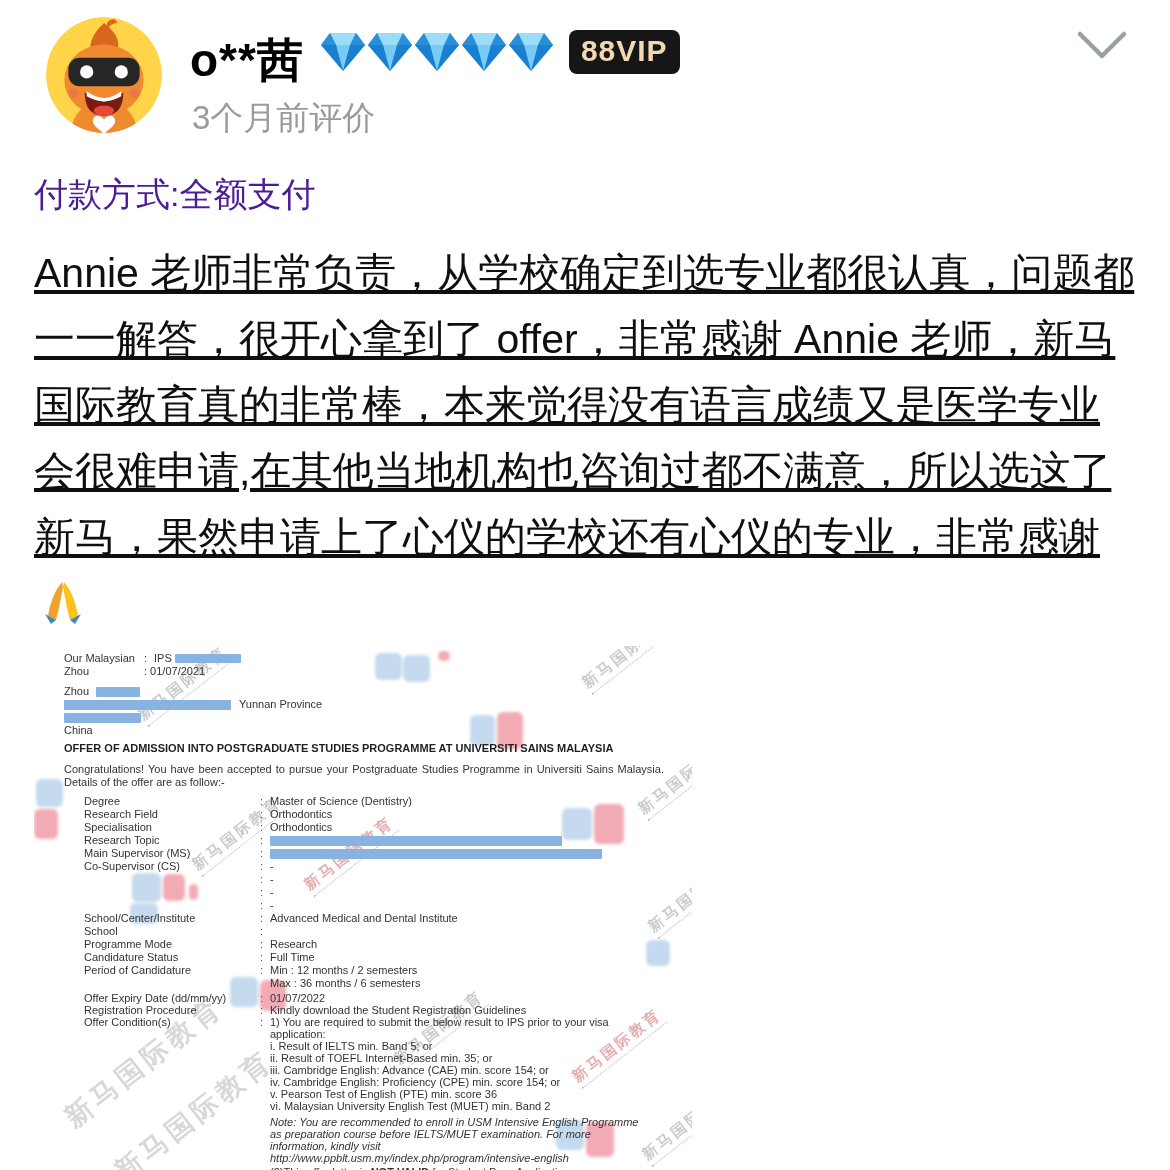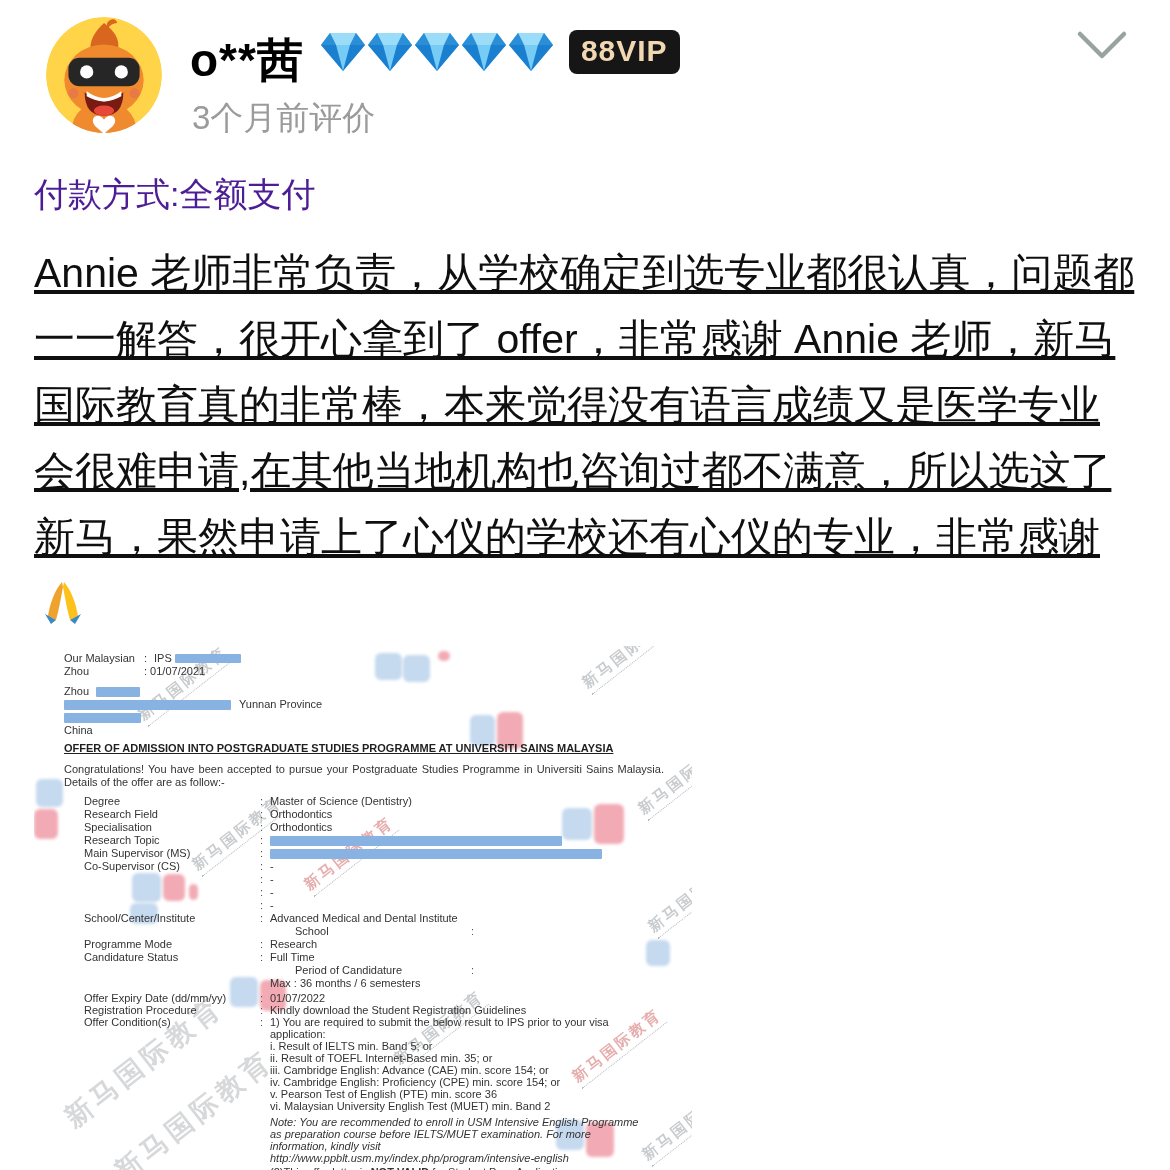--- a/index.html
+++ b/index.html
@@ -23,24 +23,24 @@
   
   .doc{position:absolute;left:34px;top:646px;width:658px;height:524px;overflow:hidden;
        font-size:11px;color:#333;background:#fff;cursor:pointer;}
   .flow{position:relative;padding-top:6px;line-height:13px;}
   .m30{margin-left:30px;}
   .kv{display:flex;margin-left:30px;}
   .kv .k{width:80px;flex:none;}
   .kv .c{width:10px;flex:none;}
   .bar{display:inline-block;background:#87b2e2;border-radius:1px;height:9px;vertical-align:middle;}
   .bar.tall{height:10px;}
-  .doc-title{margin:5px 0 0 30px;font-weight:700;color:#1f1f1f;text-decoration:underline;}
+  .doc-title{margin:5px 0 0 30px;font-weight:700;color:#1f1f1f;}
   .intro{margin:8px 0 0 30px;width:600px;text-align:justify;}
   .dblock{margin-top:6px;}
-  .drow{display:flex;margin-left:50px;justify-content:center;}
+  .drow{display:flex;margin-left:50px;}
   .dl{width:176px;flex:none;}
   .dc{width:10px;flex:none;color:#555;}
   .dv{flex:1;}
   .lh12{line-height:12px;}
   .cond{margin-left:236px;line-height:12px;}
   .note{margin:4px 0 0 236px;width:372px;font-style:italic;line-height:12px;word-break:break-word;}
   .footer-line{margin:2px 0 0 236px;}
   .b{font-weight:700;}
   
   .wm{position:absolute;transform:rotate(-38deg);color:rgba(125,130,136,.42);font-weight:700;
@@ -304,20 +304,21 @@
             <span class="dv">Research</span>
           </div>
         <div class="drow">
             <span class="dl">Candidature Status</span>
             <span class="dc">:</span>
             <span class="dv">Full Time</span>
           </div>
         <div class="drow">
             <span class="dl">Period of Candidature</span>
             <span class="dc">:</span>
+            <span class="dv">Min : 12 months / 2 semesters</span>
           </div>
         <div class="drow">
             <span class="dl"></span>
             <span class="dc"></span>
             <span class="dv">Max : 36 months / 6 semesters</span>
           </div>
       </div>
 
       <div class="dblock lh12" style="margin-top:2px;">
         <div class="drow">

